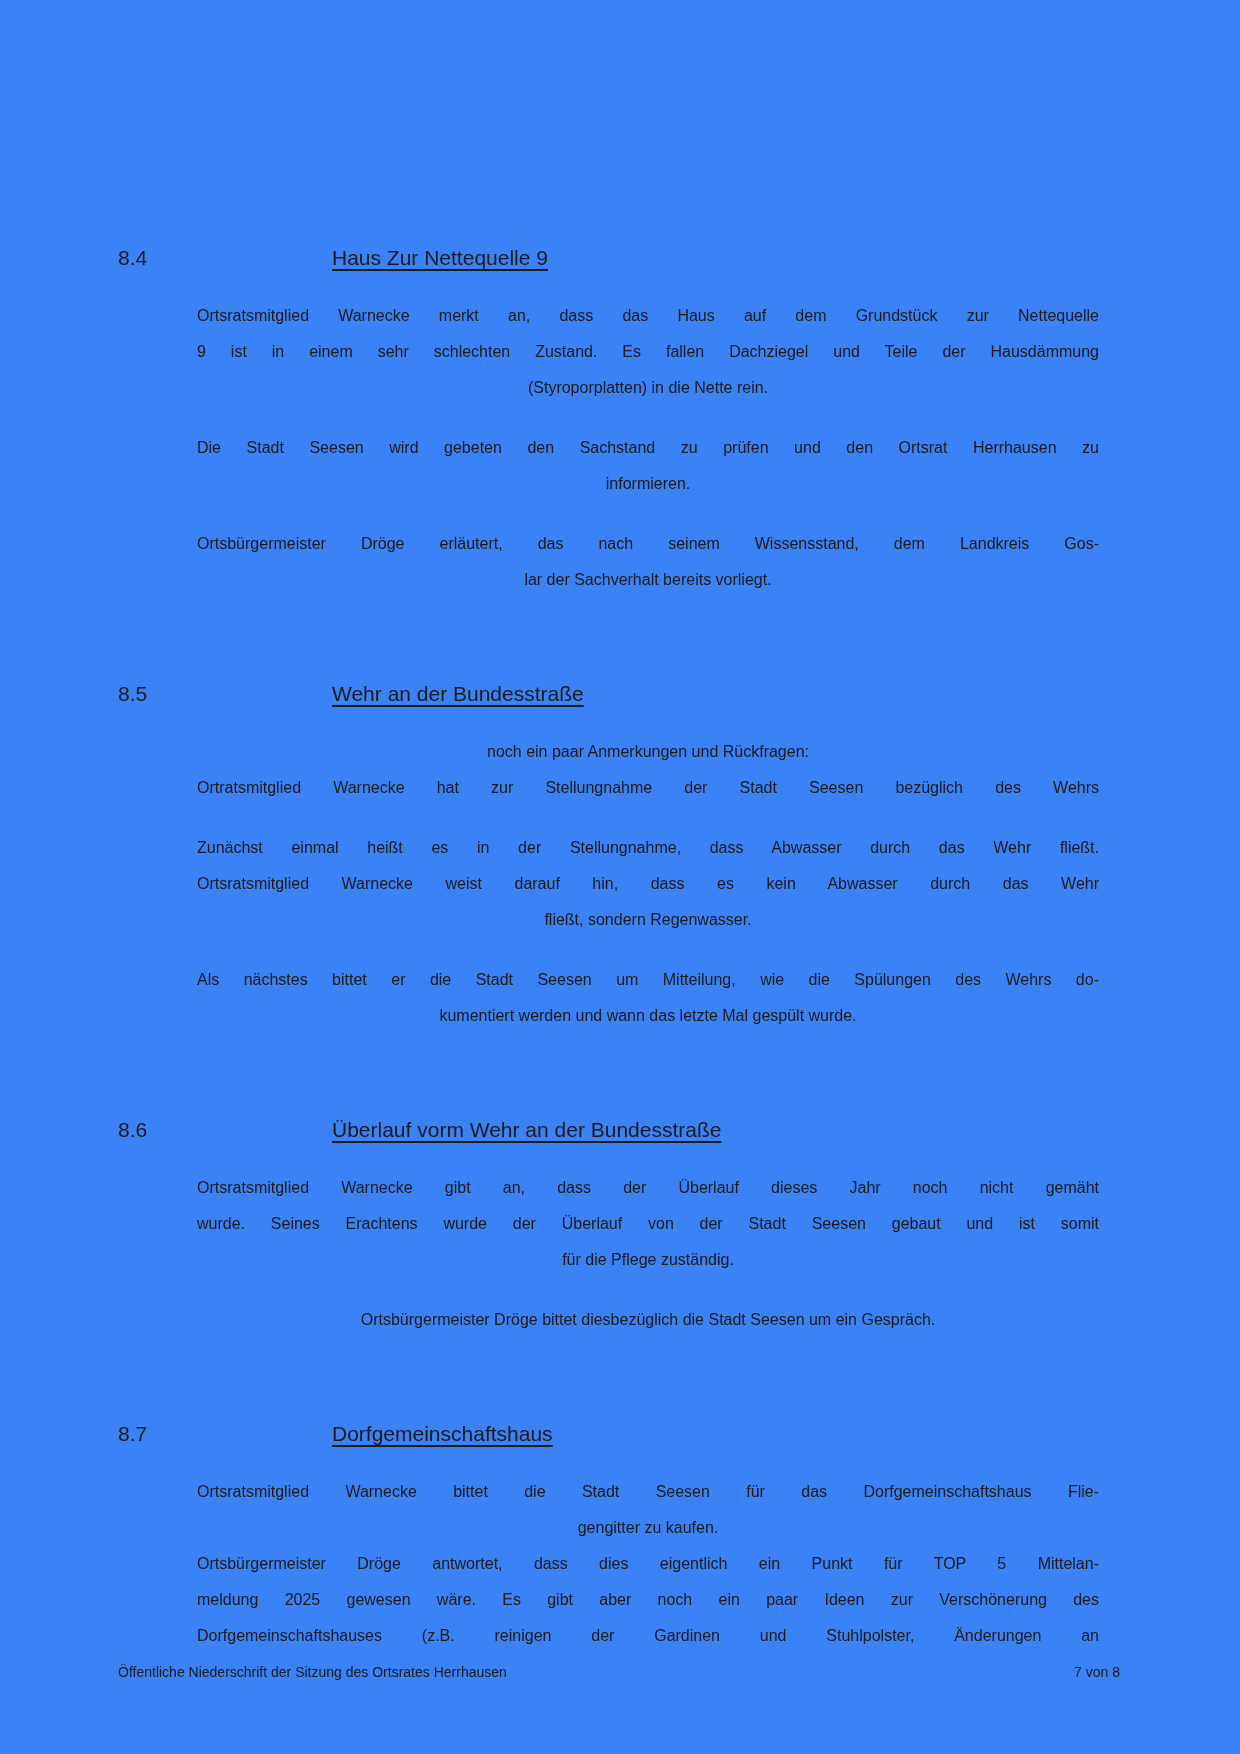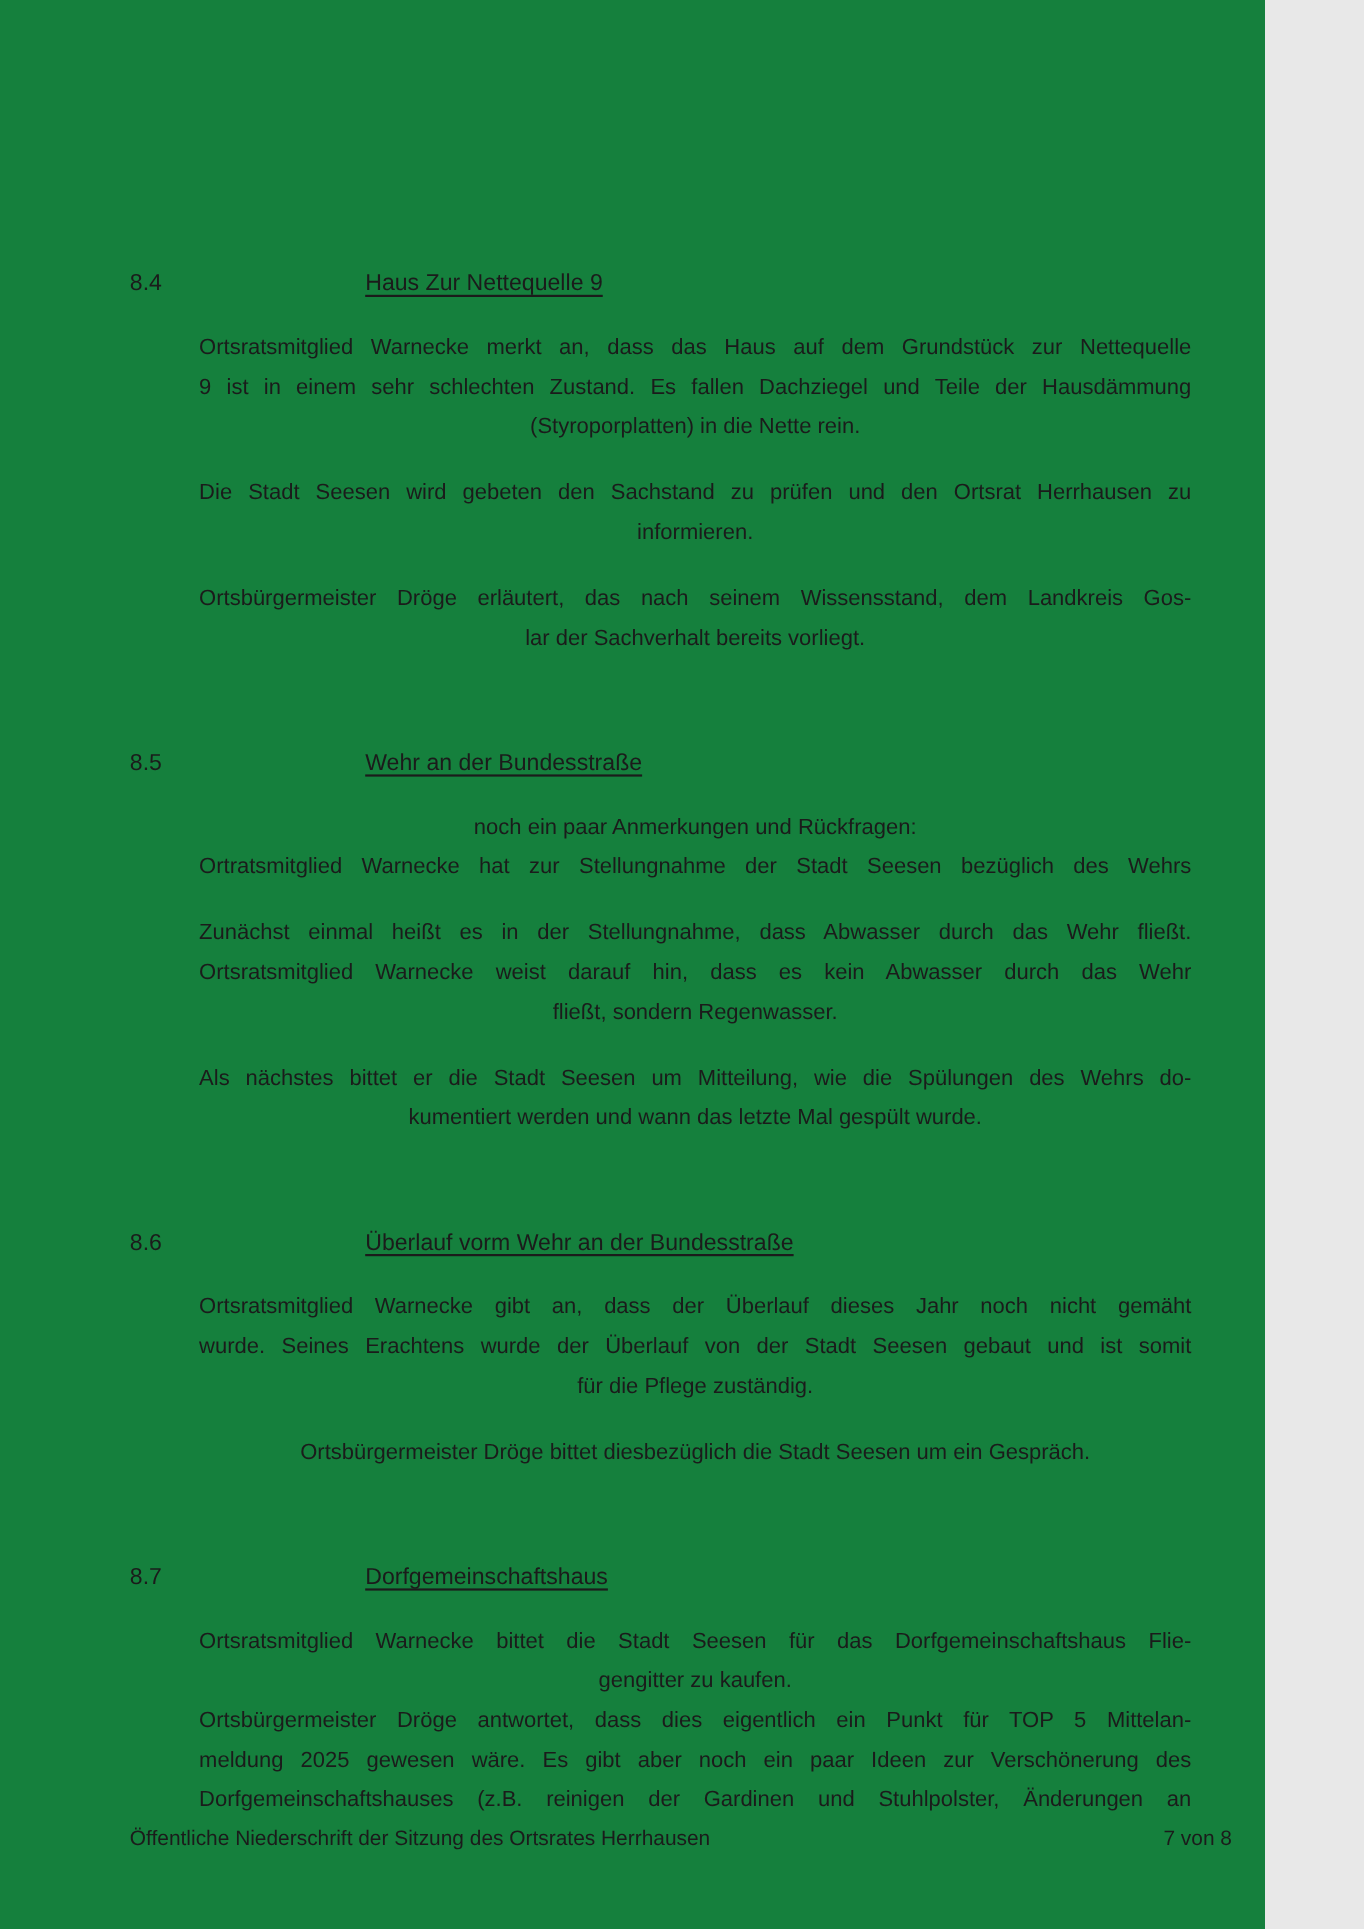--- a/index.html
+++ b/index.html
@@ -1,19 +1,19 @@
 <!DOCTYPE html>
 <html lang="de"><head>
 <meta charset="utf-8">
 <style>
   html,body{margin:0;padding:0;background:#e8e8e8;}
   .page{
     position:relative;
-    width:1150px;height:1754px;
-    background:#15803d;
+    width:1240px;height:1754px;
+    background:#3b82f6;
     overflow:hidden;
     font-family:"Liberation Sans","DejaVu Sans",sans-serif;
     color:#1b1b1b;
   }
   .content{
     position:absolute;
     left:118px;top:240px;
     width:967px;
   }
   .section{margin:0 0 78px 0;}
@@ -25,36 +25,36 @@
   }
   .sec-num{position:absolute;left:0;top:0;}
   .sec-title{
     display:inline-block;
     margin-left:214px;
     text-decoration:underline;
     text-decoration-thickness:2px;
     text-underline-offset:4px;
   }
   .para{
-    margin-left:63px;
+    margin-left:79px;
     width:902px;
-    font-size:20px;
+    font-size:16px;
     line-height:36px;
   }
   .para + .para{margin-top:24px;}
   .para.tight{margin-top:0;}
   .line{text-align:center;}
   .line.jl{text-align:justify;text-align-last:justify;}
   .footer{
     position:absolute;
     left:118px;top:1662px;
     width:1002px;
     display:flex;
     justify-content:space-between;
-    font-size:19px;
+    font-size:14px;
     line-height:20px;
   }
 </style>
 </head>
 <body>
 
 <div class="page">
   <div class="content" id="sections">
       <div class="section">
         <div class="sec-head"><span class="sec-num">8.4</span><span class="sec-title">Haus Zur Nettequelle 9</span></div>

